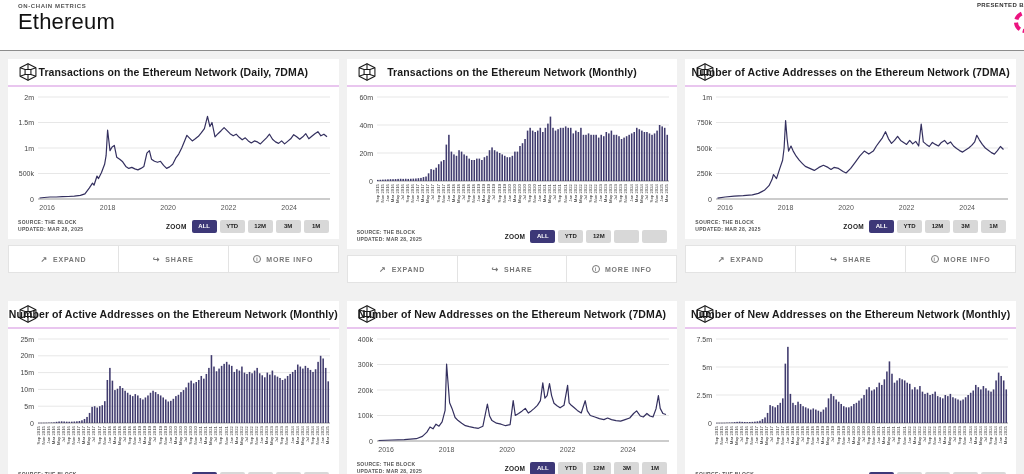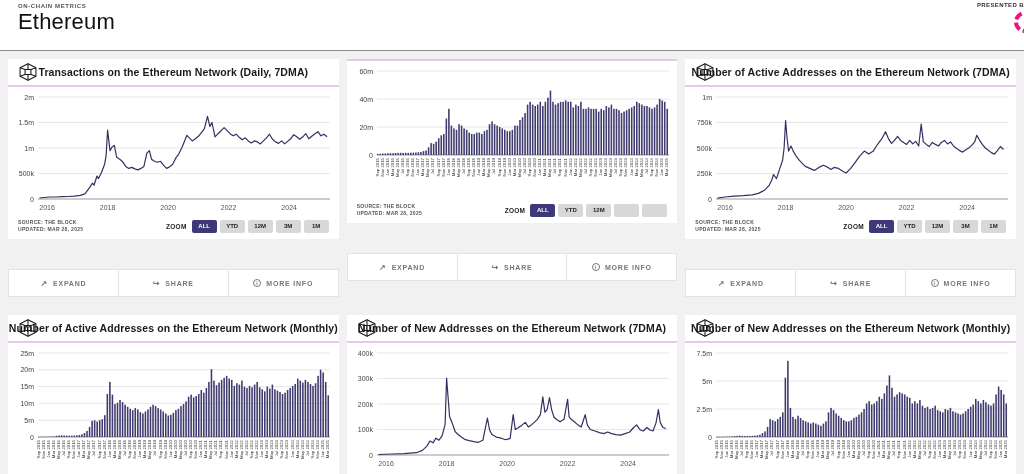--- a/index.html
+++ b/index.html
@@ -7,21 +7,21 @@
     font-family:"Liberation Sans", sans-serif; color:#1a1a1a; }
   
   .header { position:relative; height:51px; background:#fff; border-bottom:1px solid #8c8c8c; padding:3px 0 0 18px; }
   .eyebrow { font-size:6px; font-weight:bold; letter-spacing:.6px; color:#555; }
   .page-title { font-size:22px; font-weight:normal; letter-spacing:.2px; color:#111; margin-top:0px; }
   .header-right { position:absolute; top:2px; right:0; text-align:right; }
   .presented { font-size:6px; font-weight:bold; letter-spacing:.4px; color:#333; white-space:nowrap; }
   .dot-logo { display:inline-block; width:22px; height:22px; border:4.5px dashed #ec1380; border-radius:50%; margin:3px -12px 0 0; }
   
   #grid { display:grid; grid-template-columns:repeat(3,1fr); column-gap:8px; row-gap:18px; padding:8px; }
-  .cell { display:flex; flex-direction:column;gap:24px; }
+  .cell { display:flex; flex-direction:column; }
   .card { background:#fff; }
   .card-head { position:relative; height:26px; display:flex; align-items:center; justify-content:center; }
   .blk-icon { position:absolute; left:10px; top:3px; width:20px; height:20px; }
   .card-title { font-size:10.5px; font-weight:bold; color:#1a1a1a; letter-spacing:.1px; }
   .divider { height:2px; background:#e9c6ef; }
   svg.chart { display:block; margin:2px auto 0 auto; }
   .card-foot { display:flex; justify-content:space-between; align-items:center; padding:2px 10px 6px 10px; }
   .source { font-size:5px; font-weight:bold; color:#555; letter-spacing:.3px; line-height:1.4; }
   .zoomrow { display:flex; align-items:center; gap:3px; }
   .zoomlbl { font-size:6.5px; font-weight:bold; color:#222; letter-spacing:.3px; margin-right:2px; }
@@ -109,20 +109,30 @@
         </div>
         <div class="actbtn">
           <span class="info-circ">i</span>
           <span>MORE INFO</span>
         </div>
       </div>
   </section>
 
   <section class="cell">
     <div class="card">
+      <div class="card-head">
+        <span class="blk-icon">
+          <svg viewBox="0 0 24 24" width="20" height="20" fill="none" stroke="#1a1a1a" stroke-width="1.3" stroke-linejoin="round">
+            <path d="M12 2 L21.5 7 L21.5 17 L12 22 L2.5 17 L2.5 7 Z"></path>
+            <rect x="8.5" y="9" width="7" height="6"></rect>
+            <path d="M2.5 7 L8.5 9 M21.5 7 L15.5 9 M2.5 17 L8.5 15 M21.5 17 L15.5 15 M12 2 L12 9 M12 22 L12 15"></path>
+          </svg>
+        </span>
+        <h2 class="card-title">Transactions on the Ethereum Network (Monthly)</h2>
+      </div>
       <div class="divider"></div>
       <svg class="chart" width="330" height="138" viewBox="0 0 330 138">
           <line x1="30" x2="322" y1="8" y2="8" stroke="#e7e7e7" stroke-width="1"></line>
           <text x="26" y="10.5" text-anchor="end" font-size="7" fill="#444">60m</text>
           <line x1="30" x2="322" y1="36" y2="36" stroke="#e7e7e7" stroke-width="1"></line>
           <text x="26" y="38.5" text-anchor="end" font-size="7" fill="#444">40m</text>
           <line x1="30" x2="322" y1="64" y2="64" stroke="#e7e7e7" stroke-width="1"></line>
           <text x="26" y="66.5" text-anchor="end" font-size="7" fill="#444">20m</text>
           <line x1="30" x2="322" y1="92" y2="92" stroke="#999" stroke-width="1"></line>
           <text x="26" y="94.5" text-anchor="end" font-size="7" fill="#444">0</text>

